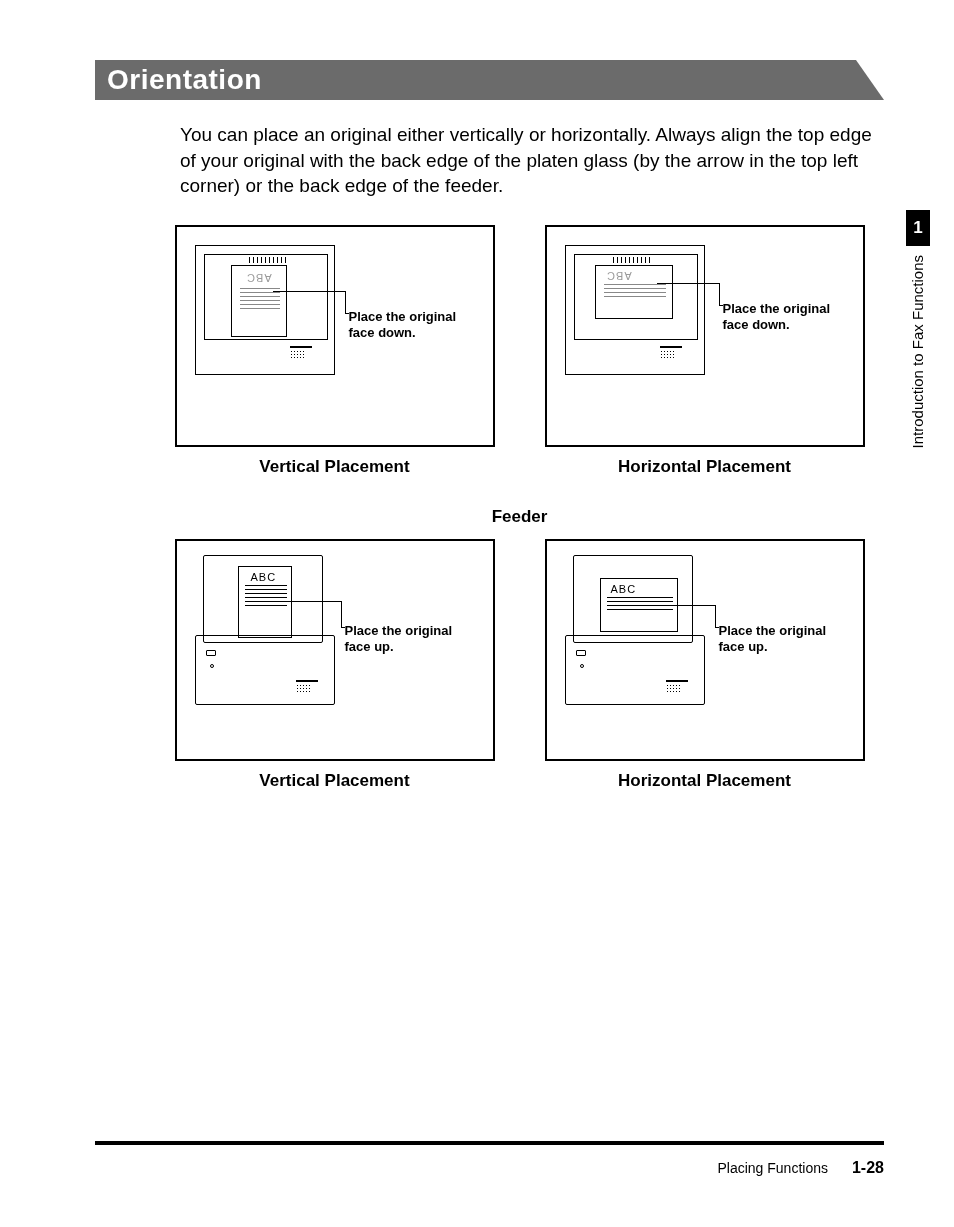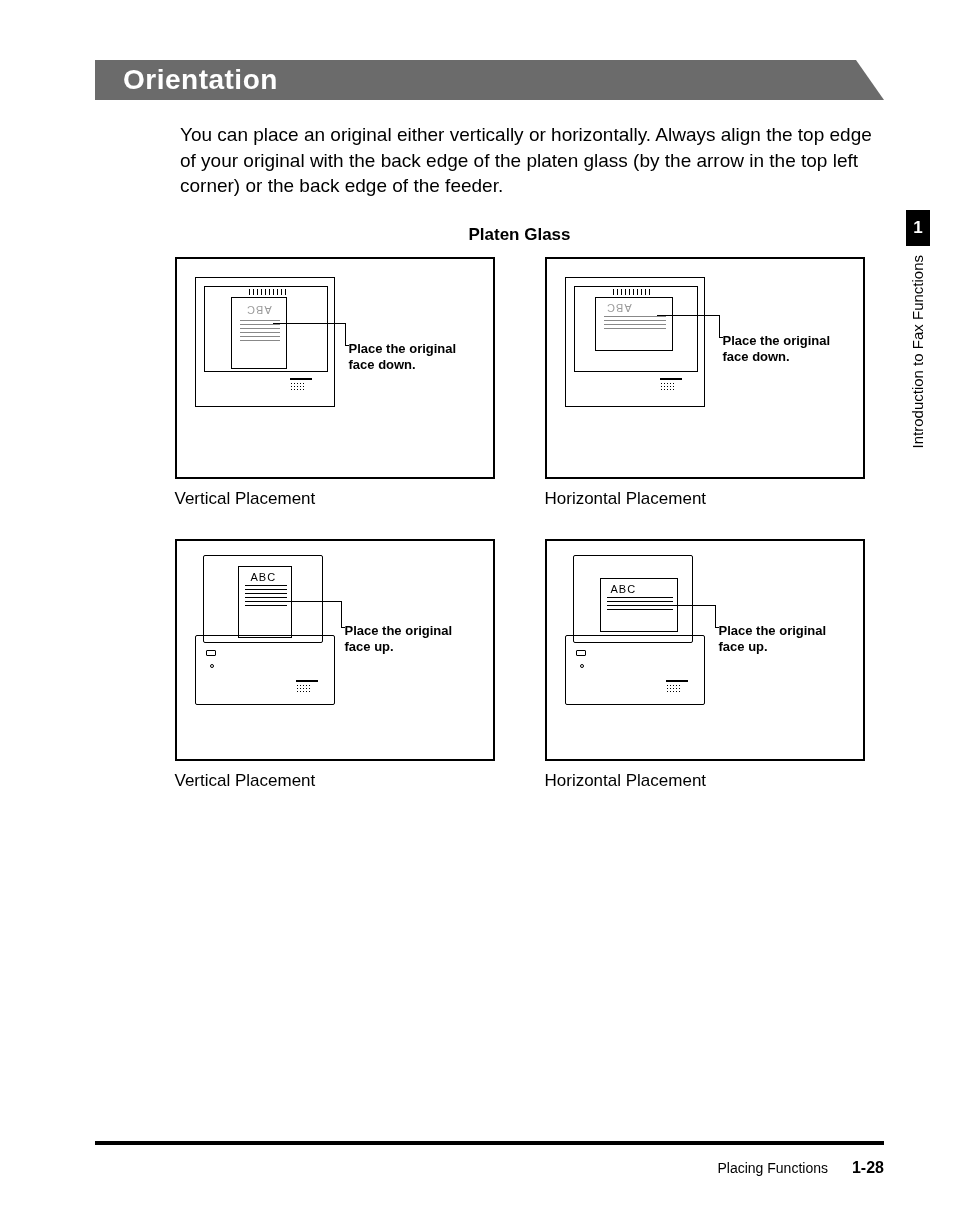--- a/index.html
+++ b/index.html
@@ -1,26 +1,26 @@
 <!DOCTYPE html>
 <html><head>
 <meta charset="utf-8">
 <style>
   * { box-sizing: border-box; margin: 0; padding: 0; }
   html, body { width: 954px; height: 1227px; background: #fff; font-family: Arial, Helvetica, sans-serif; color: #000; }
   .page { position: relative; width: 954px; height: 1227px; padding: 60px 70px 50px 95px; }
-  .heading-bar { position: relative; height: 40px; background: #6b6b6b; color: #fff; display: flex; align-items: center; padding-left: 28px; margin-bottom: 22px; }
+  .heading-bar { position: relative; height: 40px; background: #6b6b6b; color: #fff; display: flex; align-items: center; padding-left: 12px; margin-bottom: 22px; }
   .heading-bar::after { content: ""; position: absolute; right: 0; top: 0; width: 0; height: 0; border-top: 40px solid #fff; border-left: 28px solid transparent; }
   .heading-bar h2 { font-size: 28px; font-weight: bold; font-family: "Arial Narrow", Arial, sans-serif; letter-spacing: .5px; }
   .intro { margin-left: 85px; font-size: 19px; line-height: 1.35; margin-bottom: 26px; }
   .section-title { text-align: center; font-weight: bold; font-size: 17px; margin-bottom: 12px; }
   .diagram-row { display: flex; justify-content: center; gap: 50px; margin-left: 60px; margin-bottom: 10px; }
   .diagram { border: 2px solid #000; width: 320px; height: 222px; position: relative; background: #fff; }
   .caption-row { display: flex; justify-content: center; gap: 50px; margin-left: 60px; margin-bottom: 30px; }
-  .caption { width: 320px; font-weight: normal; font-size: 17px; }
+  .caption { width: 320px; text-align: center; font-weight: bold; font-size: 17px; }
   .callout { position: absolute; font-size: 13px; font-weight: bold; line-height: 1.25; white-space: nowrap; }
   .abc-rev { font-size: 11px; color: #9a9a9a; transform: scale(-1,-1); display: inline-block; letter-spacing: 1px; }
   .abc { font-size: 11px; letter-spacing: 1px; }
   .tab { position: absolute; right: 24px; top: 210px; width: 24px; height: 36px; background: #000; color: #fff; display: flex; align-items: center; justify-content: center; font-weight: bold; font-size: 17px; }
   .side-text { position: absolute; right: 28px; top: 255px; writing-mode: vertical-rl; transform: rotate(180deg); font-size: 15px; }
   .footer-line { position: absolute; left: 95px; right: 70px; height: 4px; background: #000; bottom: 82px; }
   .footer { position: absolute; right: 70px; bottom: 50px; font-size: 14px; display: flex; gap: 24px; align-items: baseline; }
   .footer .pg { font-weight: bold; font-size: 16px; }
 
   
@@ -47,21 +47,20 @@
 <body>
 
 <div class="page">
 
   <div class="heading-bar">
     <h2>Orientation</h2>
   </div>
 
   <p class="intro">You can place an original either vertically or horizontally. Always align the top edge of your original with the back edge of the platen glass (by the arrow in the top left corner) or the back edge of the feeder.</p>
 
-  <div class="section-title" style="margin-left:60px">Platen Glass</div>
 
   <div class="diagram-row">
 
     <div class="diagram">
       <div class="device">
         <div class="pg-body">
           <div class="platen" style="width:124px;height:86px;">
             <div class="tick-row" style="left:44px;top:2px;">
                 <span></span>
                 <span></span>
@@ -139,20 +138,21 @@
       <div class="lead-v" style="left:172px;top:56px;height:22px;"></div>
       <div class="lead" style="left:172px;top:78px;width:4px;"></div>
     </div>
   </div>
 
   <div class="caption-row">
     <div class="caption">Vertical Placement</div>
     <div class="caption">Horizontal Placement</div>
   </div>
 
+  <div class="section-title" style="margin-left:60px">Feeder</div>
 
   <div class="diagram-row">
 
     <div class="diagram">
       <div class="feeder-wrap">
         <div class="feeder-top" style="left:8px;top:0;width:120px;height:88px;">
           <div class="paper-fd" style="left:34px;top:10px;width:54px;height:72px;">
             <div style="position:absolute;left:12px;top:4px;" class="abc">ABC</div>
             <div class="doc-lines" style="left:6px;top:18px;width:42px;">
               <span style="background:#000"></span>

